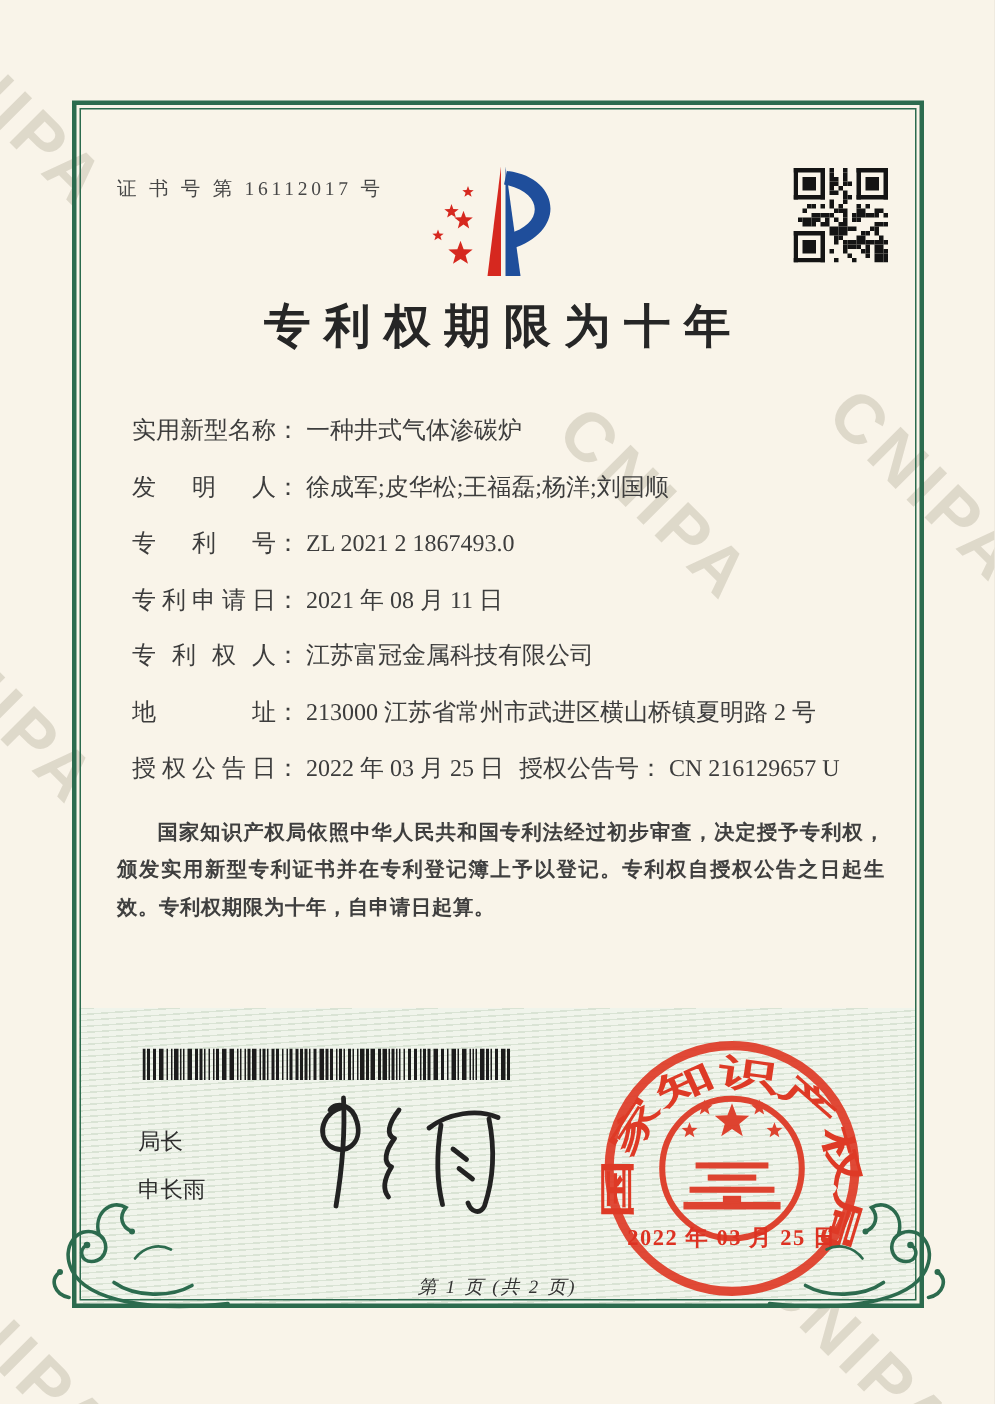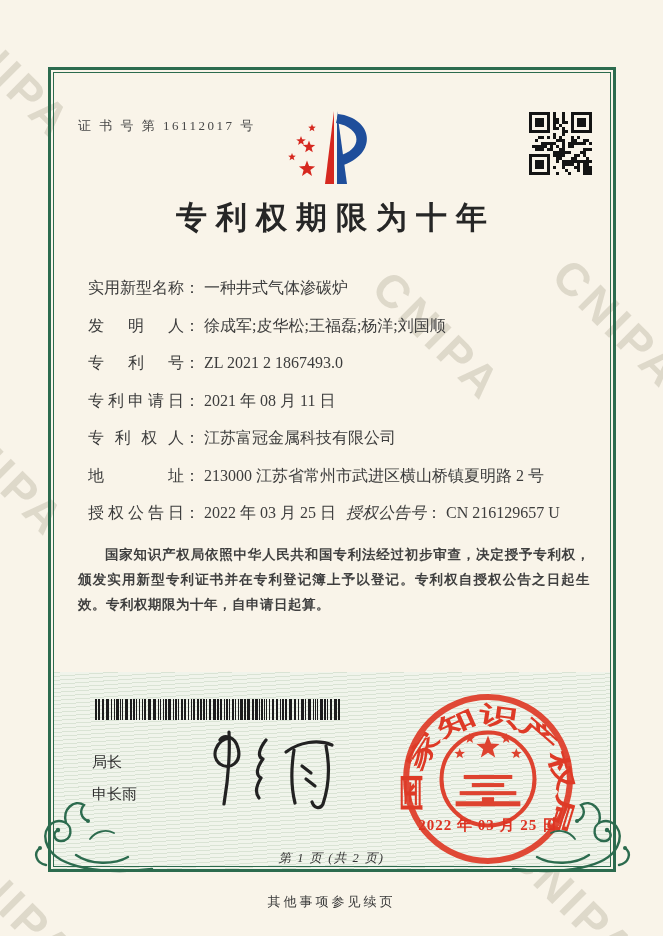--- a/index.html
+++ b/index.html
@@ -32,21 +32,21 @@
   .qr{position:absolute; left:529px; top:112px;}
   .title{
     position:absolute; left:0; top:197px; width:100%; text-align:center;
     font-size:31px; font-weight:700; color:#262626; letter-spacing:9px; text-indent:9px;
   }
   .rows{position:absolute; left:88px; top:276px; right:56px; font-size:16px; color:#3d3d3d;}
   .row{position:relative; line-height:24px; margin-bottom:13.5px; white-space:nowrap;}
   .flabel{display:inline-block; width:6em; text-align:justify; text-align-last:justify; vertical-align:top;}
   .colon{margin-right:4px;}
   .pair2{position:absolute; left:258px; top:0;}
-  .pair2 .flabel{width:5em;font-style:italic;}
+  .pair2 .flabel{width:5em;}
   .paras{
     position:absolute; left:78px; top:542px; width:512px;
     font-size:13.5px; line-height:25px; text-align:justify; letter-spacing:0.5px; color:#3f3f3f;
   }
   .paras p{margin:0; text-indent:2em;font-weight:bold;}
   .barcode{position:absolute; left:95px; top:699px;}
   .director{position:absolute; left:92px; top:746px; font-size:15px; color:#2e2e2e;
     font-family:"Liberation Sans","DejaVu Sans",sans-serif; line-height:32px;}
   .signature{position:absolute; left:196px; top:724px;}
   .seal{position:absolute; left:399px; top:690px;}
@@ -394,14 +394,13 @@
     <path d="M122,70 C70,76 28,68 18,48 C10,32 22,18 34,23 C44,27 42,42 31,42 C24,42 22,34 28,31"></path>
     <path d="M36,24 C32,10 44,0 54,6 C49,12 51,19 58,22"></path>
     <path d="M46,56 C60,66 84,66 98,58"></path>
     <path d="M16,66 C6,64 3,54 10,49"></path>
     <path d="M60,40 C66,32 76,30 84,34" stroke-width="1.8"></path>
     <circle cx="28" cy="31" r="2.2" fill="#2c6b4e" stroke="none"></circle>
     <circle cx="58" cy="22" r="2" fill="#2c6b4e" stroke="none"></circle>
     <circle cx="10" cy="49" r="2" fill="#2c6b4e" stroke="none"></circle>
   </svg>
 
-  <div class="footnote">其他事项参见续页</div>
 </div>
 
 </body></html>

